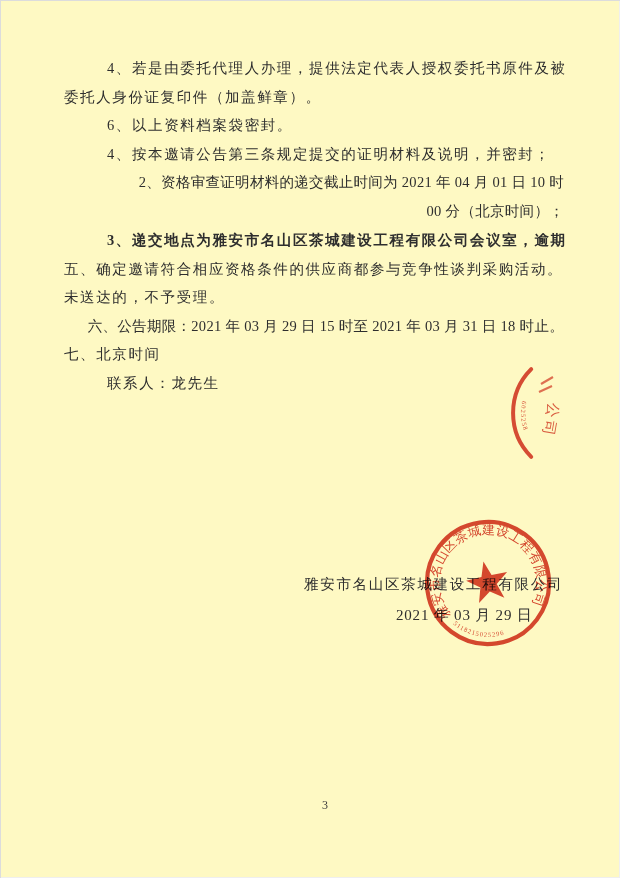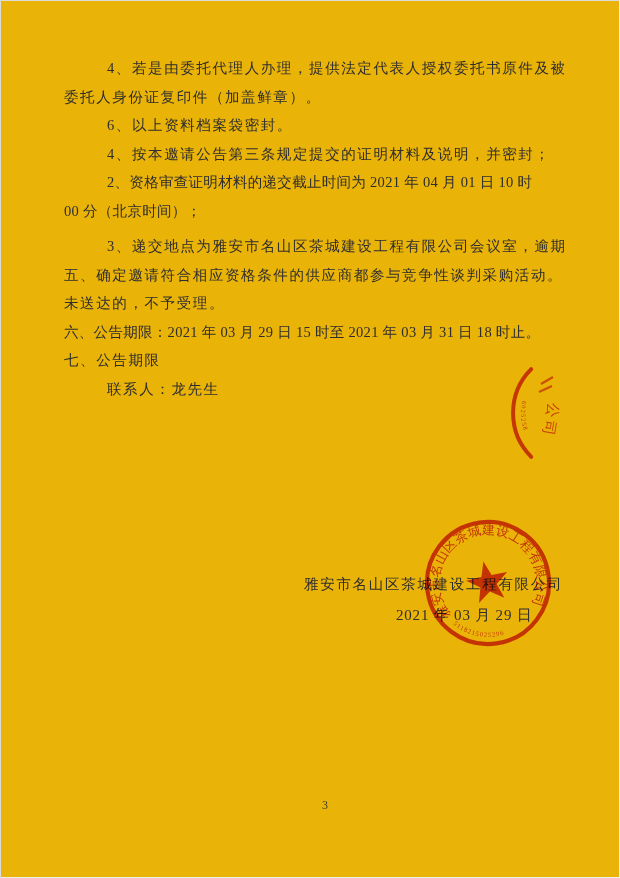--- a/index.html
+++ b/index.html
@@ -1,41 +1,41 @@
 <!DOCTYPE html>
 <html><head>
 <meta charset="utf-8">
 <style>
   html, body { margin: 0; padding: 0; background: #ffffff; }
   .page {
     position: relative;
     width: 620px;
     height: 878px;
-    background: #eab308;
+    background: #fef9c3;
     overflow: hidden;
     font-family: "Liberation Serif", "DejaVu Serif", serif;
     color: #2e2e2e;
     box-shadow: inset 1px 1px 0 #dcdcdc, inset -1px -1px 0 #efefef;
   }
   .content {
     position: absolute;
     left: 64px;
     top: 54px;
     width: 500px;
   }
   .line {
     height: 28.5px;
     line-height: 28.5px;
     font-size: 14.5px;
     letter-spacing: 1.6px;
     white-space: nowrap;
   }
   .line.indent { padding-left: 43px; }
-  .line.num { letter-spacing: 0.3px; }
-  .line.gap { margin-top: 7px; }
+  .line.num { letter-spacing: 0.3px; text-align: right; }
+  .line.gap { margin-top: 1px; font-weight: bold; }
   .sig-company {
     position: absolute;
     left: 304px;
     top: 575px;
     font-size: 14.5px;
     letter-spacing: 1.7px;
     white-space: nowrap;
   }
   .sig-date {
     position: absolute;
@@ -82,21 +82,21 @@
     <div class="line indent">4、若是由委托代理人办理，提供法定代表人授权委托书原件及被</div>
     <div class="line">委托人身份证复印件（加盖鲜章）。</div>
     <div class="line indent">6、以上资料档案袋密封。</div>
     <div class="line indent">4、按本邀请公告第三条规定提交的证明材料及说明，并密封；</div>
     <div class="line indent num">2、资格审查证明材料的递交截止时间为 2021 年 04 月 01 日 10 时</div>
     <div class="line num">00 分（北京时间）；</div>
     <div class="line indent gap">3、递交地点为雅安市名山区茶城建设工程有限公司会议室，逾期</div>
     <div class="line">五、确定邀请符合相应资格条件的供应商都参与竞争性谈判采购活动。</div>
     <div class="line">未送达的，不予受理。</div>
     <div class="line num">六、公告期限：2021 年 03 月 29 日 15 时至 2021 年 03 月 31 日 18 时止。</div>
-    <div class="line">七、公告期限</div>
+    <div class="line">七、北京时间</div>
     <div class="line indent">联系人：龙先生</div>
   </div>
 
   <div class="sig-company">雅安市名山区茶城建设工程有限公司</div>
   <div class="sig-date">2021 年 03 月 29 日</div>
   <div class="page-number">3</div>
 
   <svg class="seal" width="148" height="148" viewBox="-74 -74 148 148">
     <defs>
       <path id="sealArcTop" d="M -40.1,28.1 A 49,49 0 1 1 40.1,28.1" fill="none"></path>

